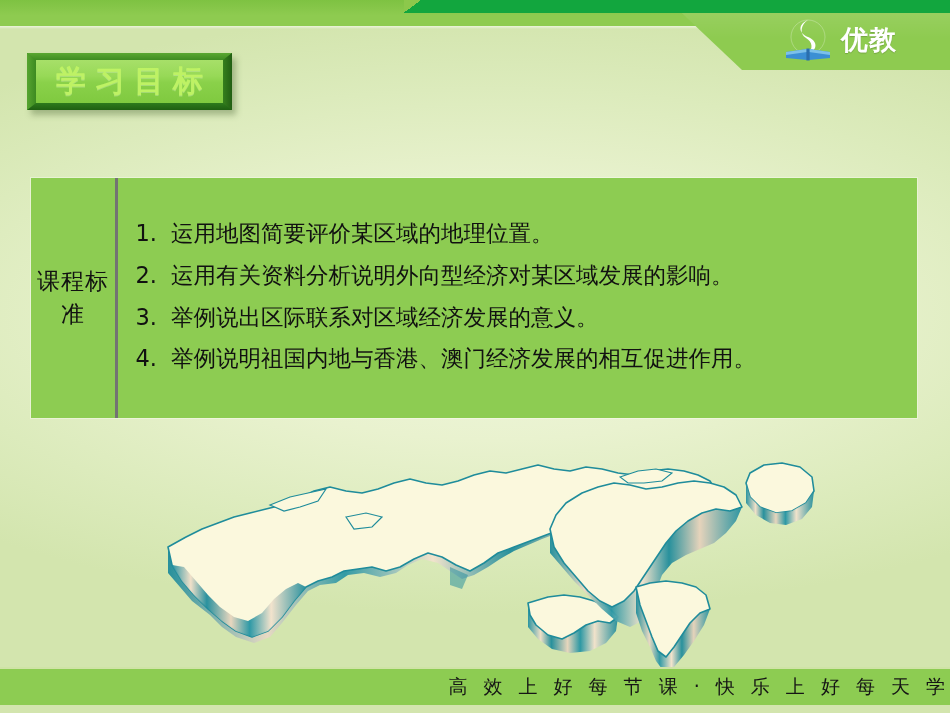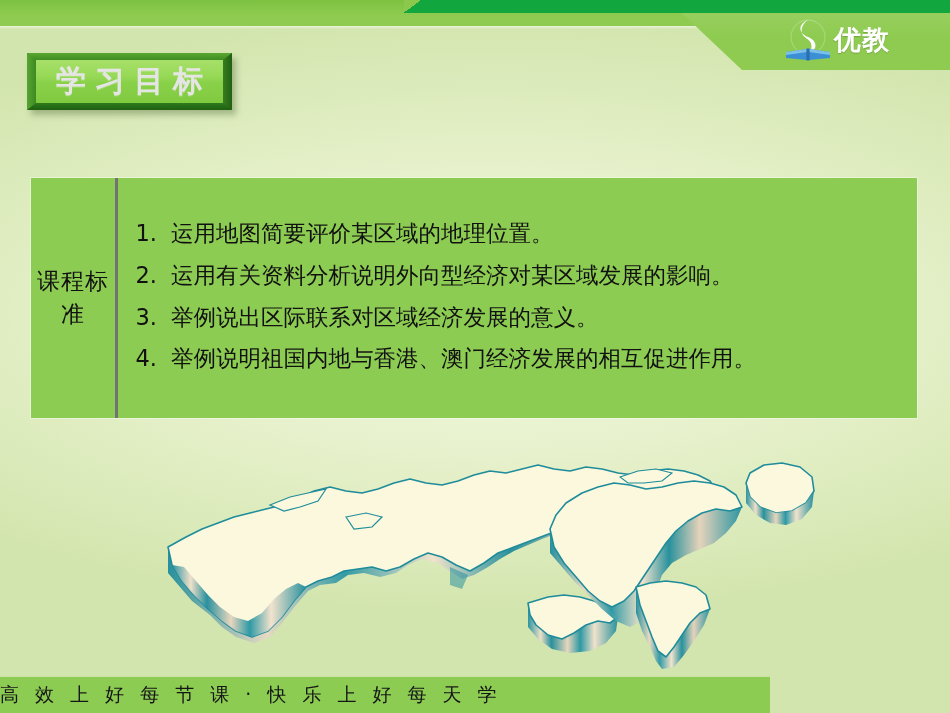--- a/index.html
+++ b/index.html
@@ -39,21 +39,21 @@
     background:linear-gradient(to bottom,rgba(255,255,255,.13) 0%,rgba(255,255,255,0) 55%);
     clip-path:polygon(8px 0, 290px 0, 290px 70px, 82px 70px);
     pointer-events:none;
   }
   .hdr-underline{
     position:absolute;left:0;top:26px;width:950px;height:3px;z-index:2;
     background:linear-gradient(to bottom,rgba(255,255,255,.55),rgba(255,255,255,0));
   }
 
   
-  .logo{position:absolute;left:782px;top:16px;z-index:7;display:flex;align-items:center;}
+  .logo{position:absolute;left:782px;top:16px;z-index:7;display:flex;align-items:center;gap:7px;}
   .logo-mark{position:relative;width:52px;height:46px;}
   .logo-text{
     font-size:27px;font-weight:bold;color:#ffffff;letter-spacing:1px;
     font-family:"DejaVu Sans","Liberation Sans",sans-serif;
     text-shadow:0 1px 1px rgba(0,0,0,.18);
     line-height:1;
   }
 
   
   .title-plaque{
@@ -78,21 +78,21 @@
   .bv-l{left:0;top:0;width:9px;height:57px;
     background:linear-gradient(to right,#57a530,#3d8a21);
     clip-path:polygon(0 0,9px 7px,9px 50px,0 57px);}
   .bv-r{right:0;top:0;width:9px;height:57px;
     background:linear-gradient(to left,#225f13,#357f1d);
     clip-path:polygon(9px 0,9px 57px,0 50px,0 7px);}
   .title-text{
     position:absolute;left:0;top:0;width:205px;height:57px;z-index:4;
     display:flex;align-items:center;justify-content:center;
     font-family:"DejaVu Sans","Liberation Sans",sans-serif;
-    font-size:30px;font-weight:bold;color:#e5e5e5;letter-spacing:9px;
+    font-size:30px;font-weight:bold;color:#bef264;letter-spacing:9px;
     text-indent:9px;
     text-shadow:0 1px 0 rgba(255,255,255,.25);
   }
 
   
   .content-box{
     position:absolute;left:31px;top:178px;width:886px;height:240px;z-index:8;
     background:#8dcc52;display:flex;
     box-shadow:0 0 0 1px rgba(255,255,255,.35);
   }
@@ -114,24 +114,24 @@
   }
   ol.goals li{margin:0 0 15px 0;padding-left:7px;line-height:1.18;}
   ol.goals li:last-child{margin-bottom:4px;}
 
   
   .map-wrap{position:absolute;left:150px;top:455px;width:680px;height:215px;z-index:5;}
   .map-wrap svg{display:block;}
 
   
   .footer-bar{
-    position:absolute;left:0;bottom:0;width:770px;height:36px;z-index:9;
+    position:absolute;left:0;bottom:8px;width:950px;height:36px;z-index:9;
     background:#8dcc52;
     border-top:2px solid #cfe3a6;
-    display:flex;align-items:center;justify-content:flex-start;
+    display:flex;align-items:center;justify-content:flex-end;
   }
   .footer-text{
     font-family:"DejaVu Sans","Liberation Sans",sans-serif;
     font-size:19px;color:#151515;letter-spacing:5px;
   }
 </style>
 </head>
 <body>
 
 <div class="slide">

